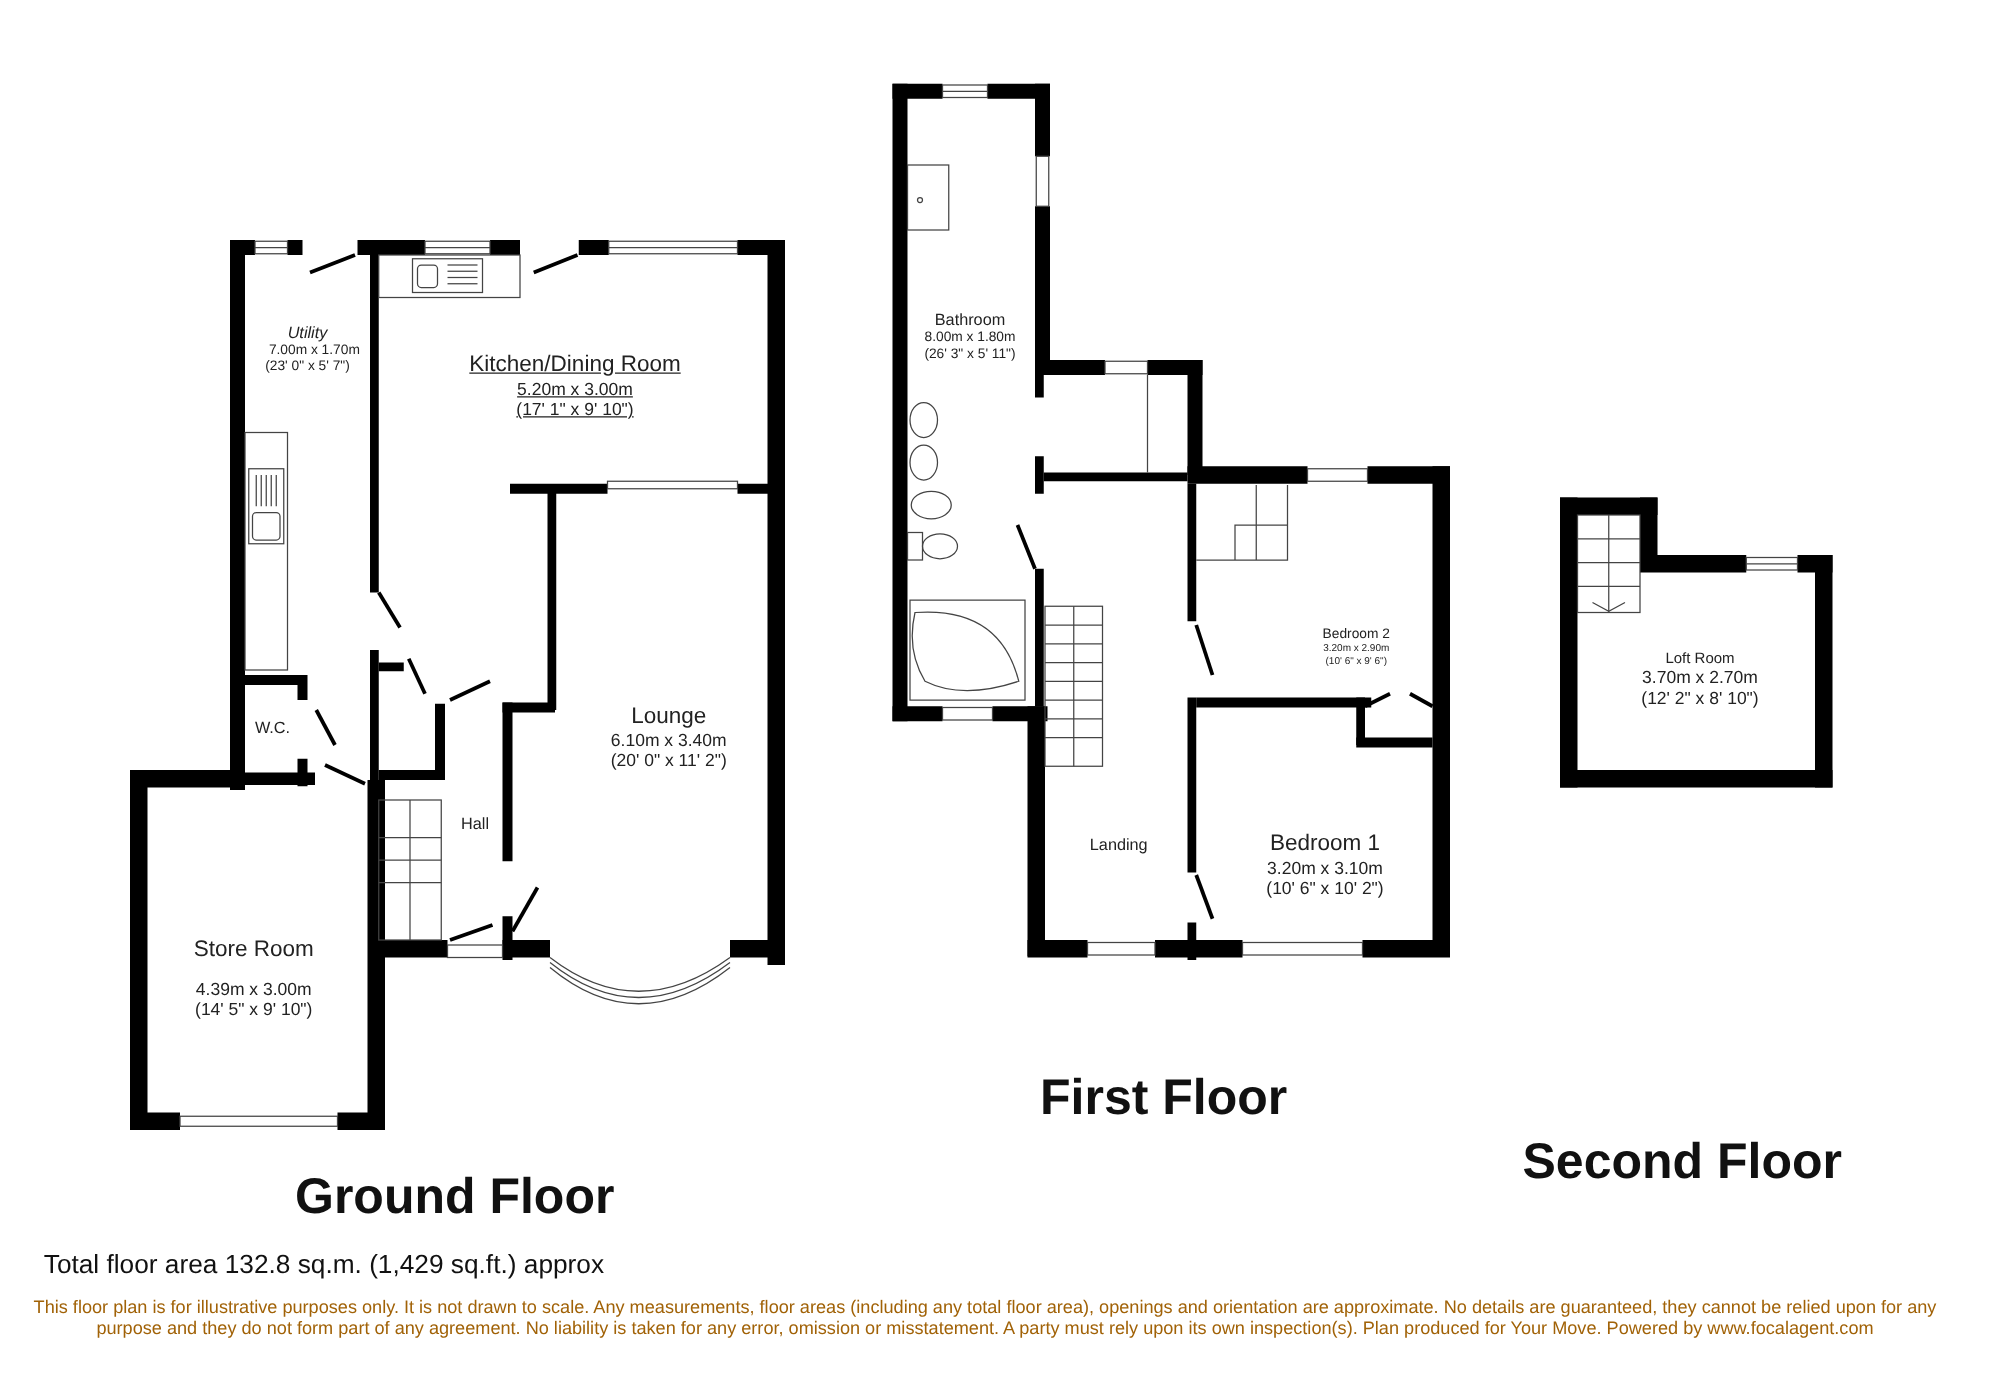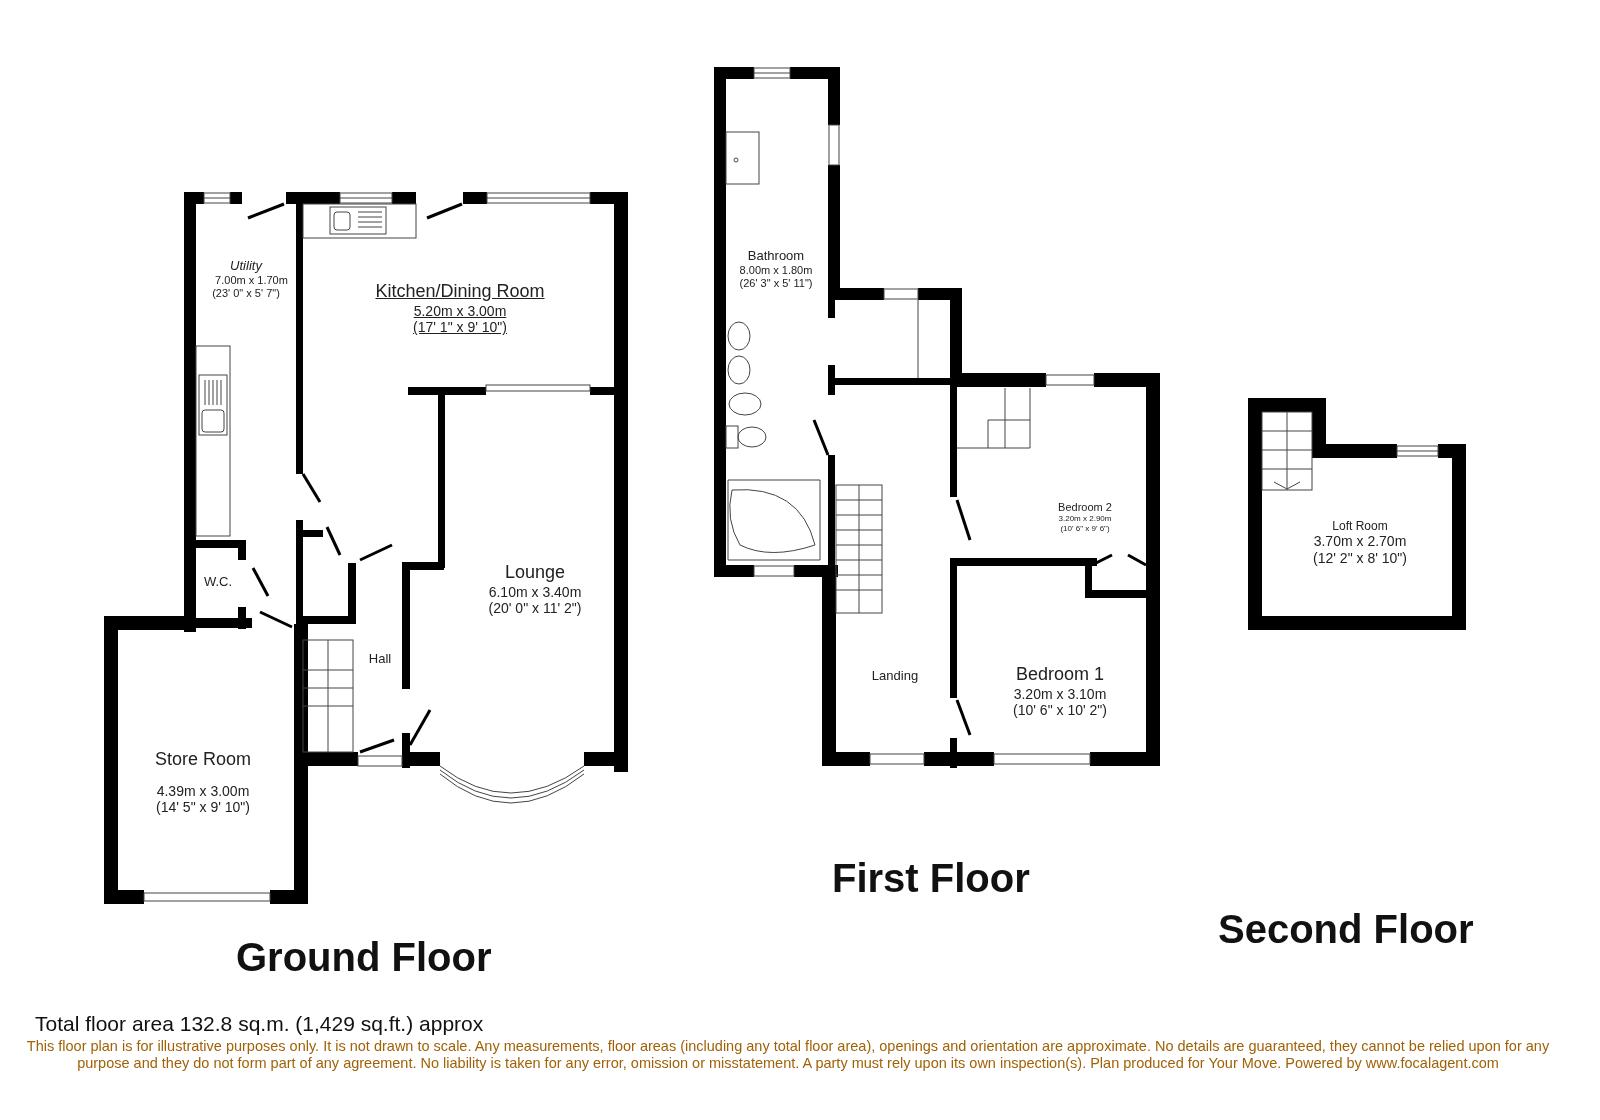--- a/index.html
+++ b/index.html
@@ -2,21 +2,21 @@
 <html><head>
 <meta charset="utf-8">
 <style>
   html, body { margin: 0; padding: 0; background: #ffffff; }
   body { width: 1600px; height: 1120px; position: relative; overflow: hidden; font-family: "Liberation Sans", sans-serif; color: #222; }
   #plan { position: absolute; left: 0; top: 0; width: 1600px; height: 1120px; }
   .lbl { position: absolute; text-align: center; white-space: nowrap; color: #222; line-height: 1.2; }
   .lbl .n { display: block; }
   .lbl .m, .lbl .i { display: block; }
   .floor-title { position: absolute; font-weight: bold; font-size: 40px; color: #111; white-space: nowrap; }
-  .total { position: absolute; left: 35px; top: 1000px; font-size: 21px; color: #111; margin-top: 12px; }
+  .total { position: absolute; left: 35px; top: 1000px; font-size: 21px; color: #111; }
   .disclaimer { position: absolute; left: 18px; top: 1038px; width: 1540px; text-align: center; font-size: 14.5px; line-height: 17px; color: #a16207; }
 </style>
 </head>
 <body>
 
 <svg id="plan" viewBox="0 0 1600 1120" xmlns="http://www.w3.org/2000/svg">
   <g fill="#000">
 
     <rect x="184" y="192" width="20" height="12"></rect>
     <rect x="230" y="192" width="12" height="12"></rect>

